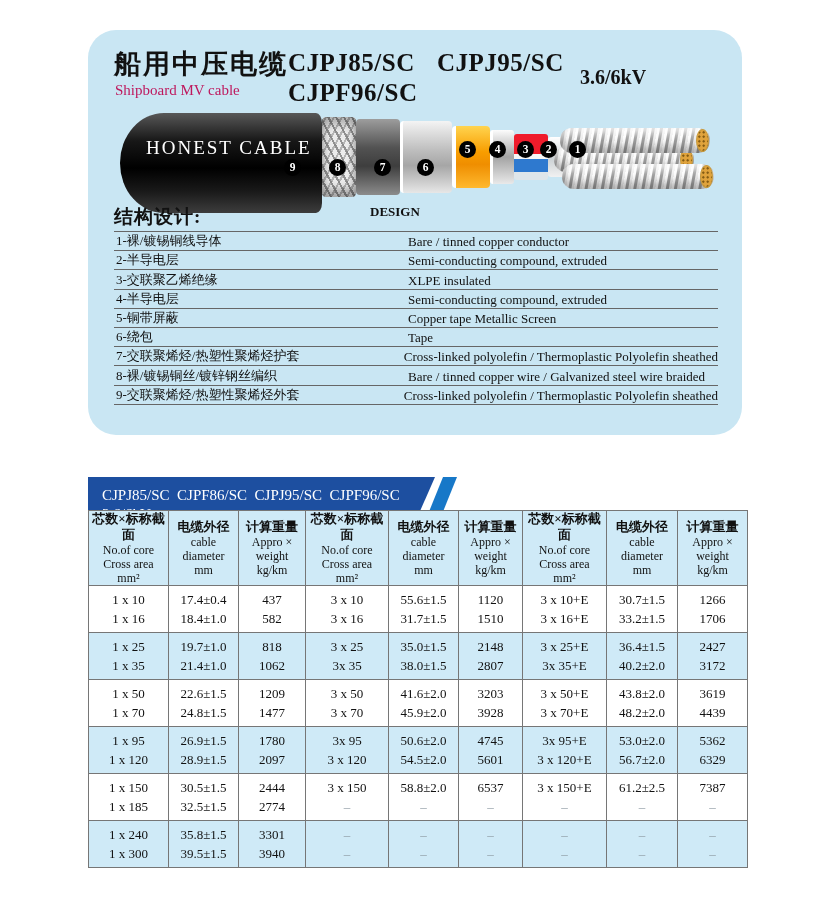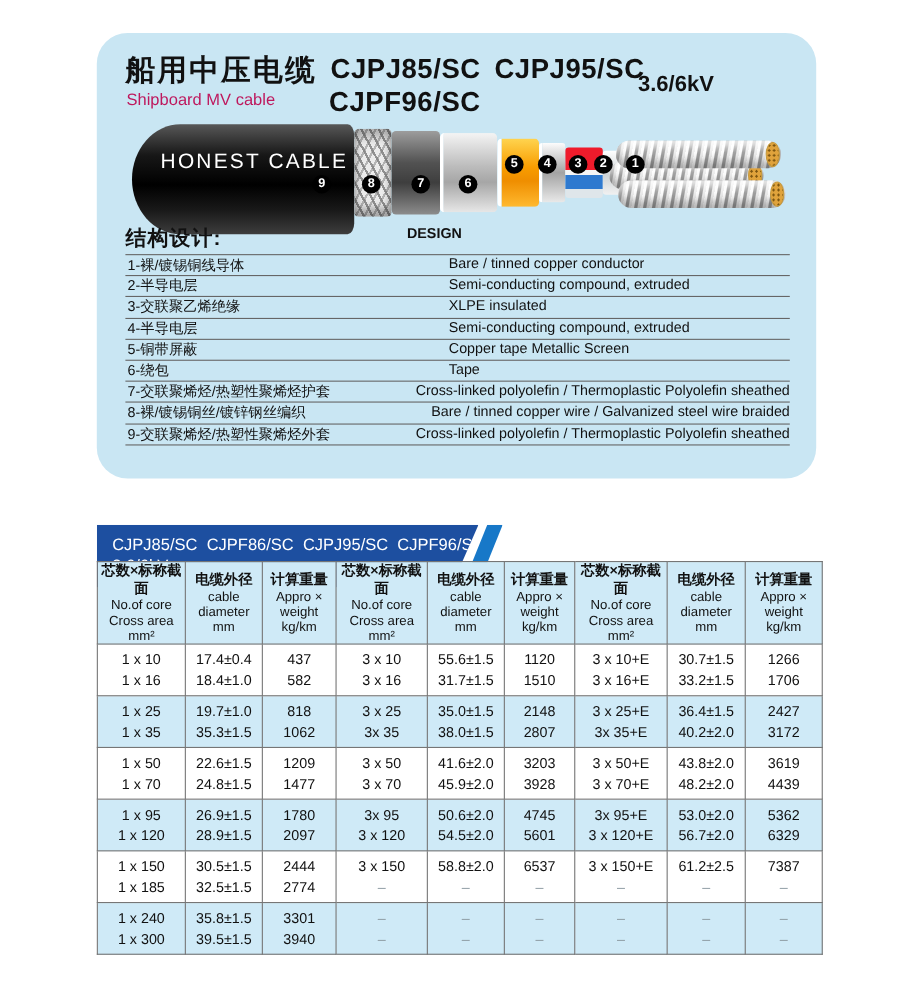--- a/index.html
+++ b/index.html
@@ -1,25 +1,25 @@
 <!DOCTYPE html>
 <html><head>
 <meta charset="utf-8">
 <style>
   html,body { margin:0; padding:0; background:#fff; }
   .page { position:relative; width:830px; height:915px; background:#ffffff;
-          font-family:Liberation Sans, sans-serif; overflow:hidden; color:#111; }
+          font-family:Liberation Serif, serif; overflow:hidden; color:#111; }
 
   
   .panel { position:absolute; left:88px; top:30px; width:654px; height:405px;
            background:#c9e6f3; border-radius:28px; }
   .title-zh { position:absolute; left:26px; top:16px; font-size:27px; font-weight:bold; letter-spacing:2px; }
   .title-en { position:absolute; left:27px; top:52px; font-size:15px; color:#be185d; }
   .models { position:absolute; left:200px; top:18px; display:grid;
-            grid-template-columns:149px 149px; font-size:25px; font-weight:bold; letter-spacing:0.5px;text-align:right; }
+            grid-template-columns:149px 149px; font-size:25px; font-weight:bold; letter-spacing:0.5px; }
   .models span { height:30px; line-height:30px; }
   .voltage { position:absolute; left:492px; top:36px; font-size:20px; font-weight:bold; }
 
   
   .cable { position:absolute; left:0; top:82px; width:654px; height:115px; }
   .layer { position:absolute; box-sizing:border-box; }
   .lay9 { left:32px; top:1px; width:202px; height:100px;
           background:linear-gradient(180deg,#585858 0,#171717 28%,#000 55%,#191919 78%,#3d3d3d 100%);
           border-radius:44px 6px 6px 44px / 50% 10px 10px 50%; }
   .brand { position:absolute; left:26px; top:24px; color:#fff; font-size:19px; letter-spacing:2px; white-space:nowrap; }
@@ -50,21 +50,21 @@
              background-color:#e0a33c;
              background-image:radial-gradient(#7c5510 1px, rgba(0,0,0,0) 1.3px);
              background-size:4.5px 4.5px; border:1px solid #c59a3f; box-sizing:border-box; }
   .badge { position:absolute; width:17px; height:17px; border-radius:50%; background:#000; color:#fff;
            font-size:11.5px; font-weight:bold; line-height:17px; text-align:center; }
 
   
   .design-h-zh { position:absolute; left:26px; top:174px; font-size:19px; font-weight:bold; letter-spacing:1px; }
   .design-h-en { position:absolute; left:282px; top:174px; font-size:13px; font-weight:bold; }
   #design-list { position:absolute; left:26px; top:201px; width:604px; border-bottom:1px solid #666; }
-  .design-row { display:flex; height:19.2px; align-items:flex-start; border-top:1px solid #666;
+  .design-row { display:flex; height:19.2px; align-items:flex-end; border-top:1px solid #666;
                 font-size:13px; box-sizing:border-box; }
   .design-zh { width:256px; padding-left:2px; white-space:nowrap; }
   .design-en { flex:1; white-space:nowrap;margin-left:36px; }
 
   
   .banner { position:absolute; left:88px; top:477px; width:400px; height:57px; }
   .banner-main { position:absolute; left:0; top:0; width:347px; height:57px; background:#1d4fa0;
                  clip-path:polygon(0 0,100% 0,calc(100% - 25px) 100%,0 100%);
                  color:#fff; padding:9px 0 0 14px; box-sizing:border-box;
                  font-size:15px; line-height:19px; }
@@ -291,21 +291,21 @@
             <div class="cell-line">1706</div>
           </td>
         </tr>
         <tr class="shaded">
           <td>
             <div class="cell-line">1 x 25</div>
             <div class="cell-line">1 x 35</div>
           </td>
           <td>
             <div class="cell-line">19.7±1.0</div>
-            <div class="cell-line">35.3±1.5</div>
+            <div class="cell-line">21.4±1.0</div>
           </td>
           <td>
             <div class="cell-line">818</div>
             <div class="cell-line">1062</div>
           </td>
           <td>
             <div class="cell-line">3 x 25</div>
             <div class="cell-line">3x 35</div>
           </td>
           <td>

